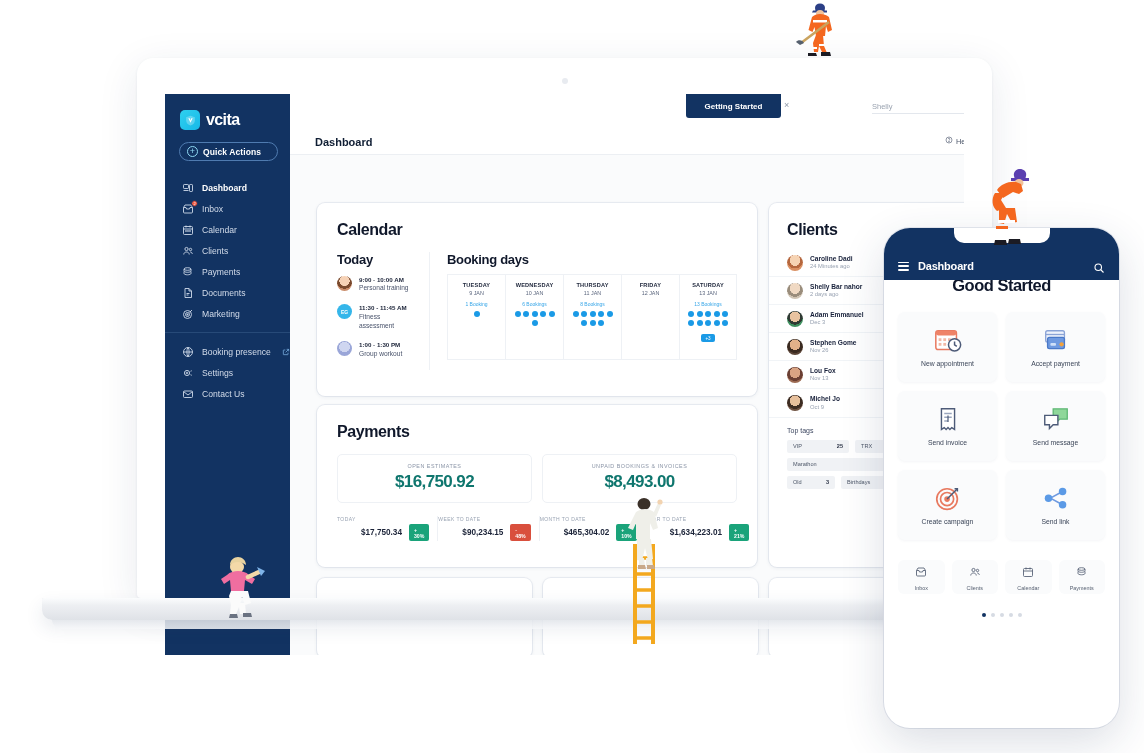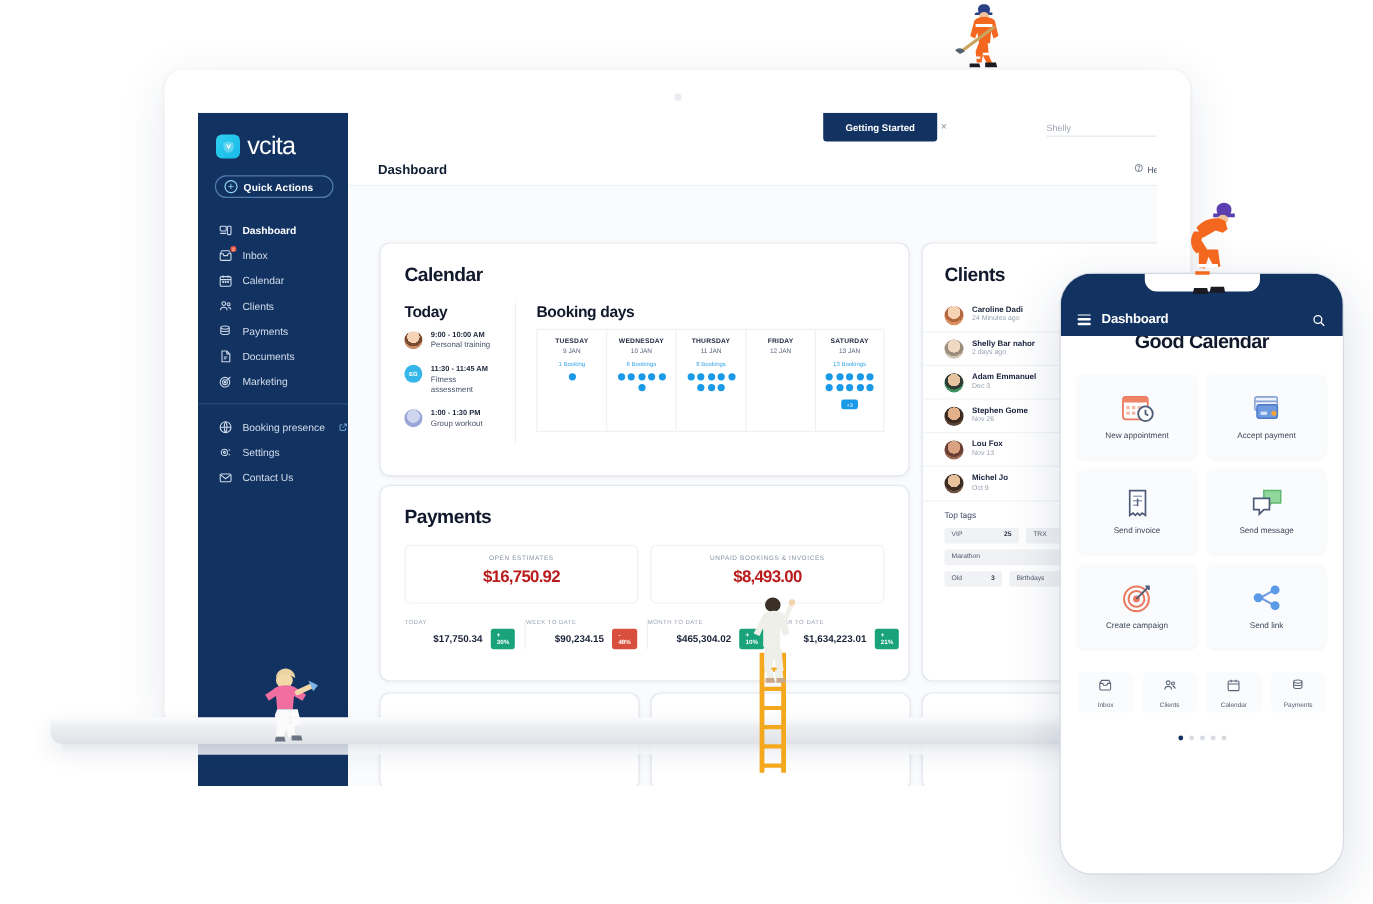--- a/index.html
+++ b/index.html
@@ -53,21 +53,21 @@
     color: #cfdaea;
     padding-top: 8px;
   }
   .brand { display:flex; align-items:center; gap:6px; padding: 8px 0 0 15px; }
   .brand-mark {
     width: 20px; height: 20px; border-radius: 5px;
     background: linear-gradient(135deg,#2fd0ef,#17b9e8);
     display:flex; align-items:center; justify-content:center;
   }
   .brand-mark svg { width: 13px; height: 13px; }
-  .brand-text { font-size: 21px; font-weight: 400; color:#fff; letter-spacing:-0.6px; }
+  .brand-text { font-size: 16px; font-weight: 700; color:#fff; letter-spacing:-0.6px; }
 
   .quick-actions {
     margin: 12px 12px 0 14px; height: 19px;
     border: 1px solid #4f7bb0; border-radius: 11px;
     display:flex; align-items:center; gap:5px; padding-left:7px;
   }
   .qa-plus { width:11px;height:11px;border-radius:50%;border:1px solid #8fd8f2; color:#8fd8f2;
              display:flex;align-items:center;justify-content:center;font-size:9px;line-height:1;}
   .qa-label { font-size:8.5px; font-weight:700; color:#ffffff; letter-spacing:.1px; }
 
@@ -150,21 +150,21 @@
   .more-badge { margin-top:3px; display:inline-block; background:#1a9ae6; color:#fff; font-size:4.6px;
                 padding:1.5px 4px; border-radius:2px; }
 
   
   .pay-card { left:27px; top:250px; width:440px; height:162px; padding:18px 20px 0 20px; }
   .stat-row { display:flex; gap:10px; margin-top:13px; }
   .stat-box { flex:1; border:1px solid #eef1f5; border-radius:5px; height:49px; text-align:center; padding-top:8px; background:#fff;}
   .stat-box.danger { border-color:#e8a694; }
   .stat-lbl { font-size:5.4px; color:#8a94a6; letter-spacing:.5px; }
   .stat-lbl.red { color:#e2634a; }
-  .stat-val { font-size:14px; font-weight:700; color:#b91c1c; margin-top:3px; letter-spacing:-.6px;}
+  .stat-val { font-size:17px; font-weight:700; color:#0f766e; margin-top:3px; letter-spacing:-.6px;}
   .mini-row { display:flex; margin-top:13px; }
   .mini { flex:1; border-right:1px solid #eef1f5; padding-right:8px; }
   .mini:last-child { border-right:none; }
   .mini-lbl { font-size:5px; color:#99a3b3; letter-spacing:.4px; }
   .mini-line { display:flex; align-items:center; gap:7px; margin-top:2px;margin-left:24px; }
   .mini-val { font-size:8.2px; font-weight:700; color:#1b2338; }
   .pill { font-size:5.2px; font-weight:700; color:#fff; padding:2.5px 5px; border-radius:2px; }
   .pill.up { background:#1aa37a; }
   .pill.down { background:#d94f3d; }
 
@@ -658,21 +658,21 @@
         <span class="phone-search">
           <svg viewBox="0 0 24 24" fill="none" stroke="#fff" stroke-width="2.2">
               <circle cx="10.5" cy="10.5" r="6.5"></circle>
               <path d="M15.5 15.5L21 21"></path>
             </svg>
         </span>
       </div>
     </div>
 
     <div class="greet-sub">Caroline Dadi</div>
-    <div class="greet">Good Calendar</div>
+    <div class="greet">Good Started</div>
 
     <div class="tiles">
       <div class="tile">
         <span class="tile-ico">
           <svg viewBox="0 0 32 28">
               <rect x="3" y="4" width="22" height="20" rx="2.5" fill="#fff" stroke="#e8795f" stroke-width="1.6"></rect>
               <rect x="3" y="4" width="22" height="5" rx="2.5" fill="#ef8368"></rect>
               <rect x="6" y="12" width="3" height="3" fill="#f3b9a7"></rect>
               <rect x="11" y="12" width="3" height="3" fill="#f3b9a7"></rect>
               <rect x="16" y="12" width="3" height="3" fill="#f3b9a7"></rect>

